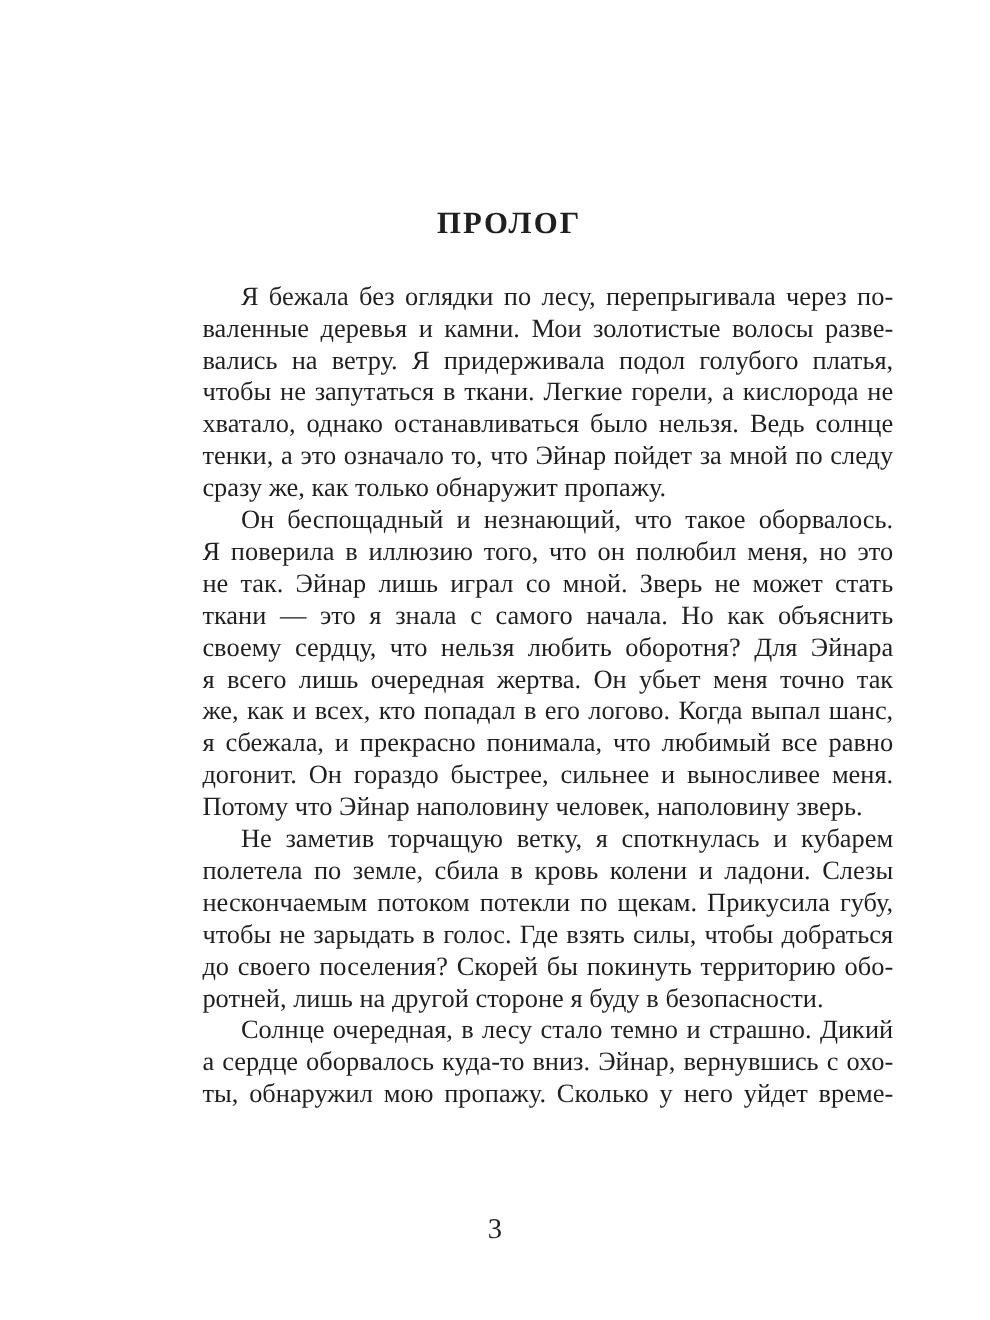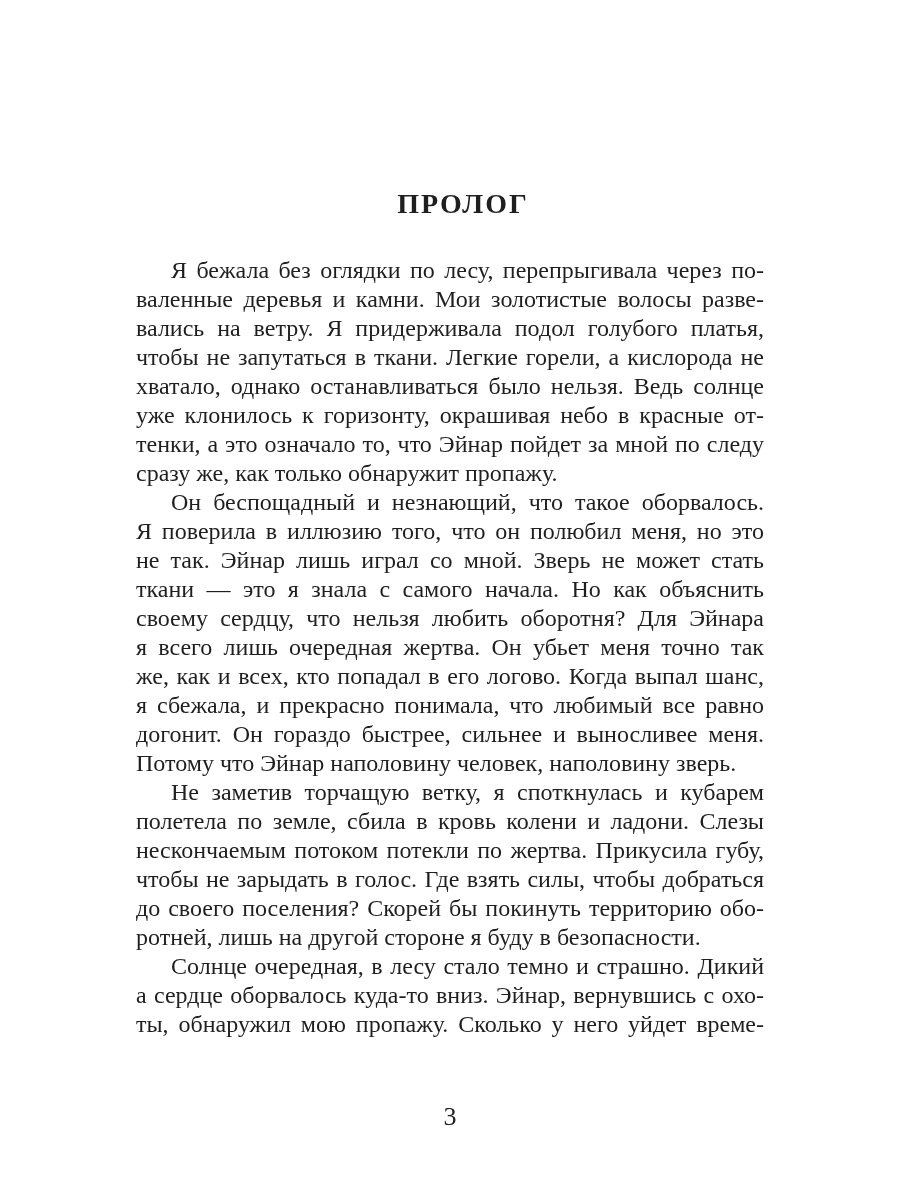--- a/index.html
+++ b/index.html
@@ -67,47 +67,46 @@
     line-height: 30px;
     color: #1f1f1f;
   }
 </style>
 </head>
 <body>
 
 <div class="page" style="background: rgb(255, 255, 255);">
   <h1 class="title" style="color: rgb(31, 31, 31);">ПРОЛОГ</h1>
 
-  <div class="body-text" id="body-text" style="color: rgb(31, 31, 31);">
+  <div class="body-text" id="body-text" style="color: rgb(31, 31, 31); margin-left: 48px;">
       <div class="paragraph">
         <div class="line first">Я бежала без оглядки по лесу, перепрыгивала через по-</div>
         <div class="line">валенные деревья и камни. Мои золотистые волосы разве-</div>
         <div class="line">вались на ветру. Я придерживала подол голубого платья,</div>
         <div class="line">чтобы не запутаться в ткани. Легкие горели, а кислорода не</div>
         <div class="line">хватало, однако останавливаться было нельзя. Ведь солнце</div>
-        <div class="line">уже клонилось к горизонту, окрашивая небо в красные от-</div>
         <div class="line">тенки, а это означало то, что Эйнар пойдет за мной по следу</div>
         <div class="line last">сразу же, как только обнаружит пропажу.</div>
       </div>
       <div class="paragraph">
         <div class="line first">Он беспощадный и незнающий, что такое оборвалось.</div>
         <div class="line">Я поверила в иллюзию того, что он полюбил меня, но это</div>
         <div class="line">не так. Эйнар лишь играл со мной. Зверь не может стать</div>
         <div class="line">ткани — это я знала с самого начала. Но как объяснить</div>
         <div class="line">своему сердцу, что нельзя любить оборотня? Для Эйнара</div>
         <div class="line">я всего лишь очередная жертва. Он убьет меня точно так</div>
         <div class="line">же, как и всех, кто попадал в его логово. Когда выпал шанс,</div>
         <div class="line">я сбежала, и прекрасно понимала, что любимый все равно</div>
         <div class="line">догонит. Он гораздо быстрее, сильнее и выносливее меня.</div>
         <div class="line last">Потому что Эйнар наполовину человек, наполовину зверь.</div>
       </div>
       <div class="paragraph">
         <div class="line first">Не заметив торчащую ветку, я споткнулась и кубарем</div>
         <div class="line">полетела по земле, сбила в кровь колени и ладони. Слезы</div>
-        <div class="line">нескончаемым потоком потекли по жертва. Прикусила губу,</div>
+        <div class="line">нескончаемым потоком потекли по щекам. Прикусила губу,</div>
         <div class="line">чтобы не зарыдать в голос. Где взять силы, чтобы добраться</div>
         <div class="line">до своего поселения? Скорей бы покинуть территорию обо-</div>
         <div class="line last">ротней, лишь на другой стороне я буду в безопасности.</div>
       </div>
       <div class="paragraph">
         <div class="line first">Солнце очередная, в лесу стало темно и страшно. Дикий</div>
         <div class="line">а сердце оборвалось куда-то вниз. Эйнар, вернувшись с охо-</div>
         <div class="line">ты, обнаружил мою пропажу. Сколько у него уйдет време-</div>
       </div>
     </div>

